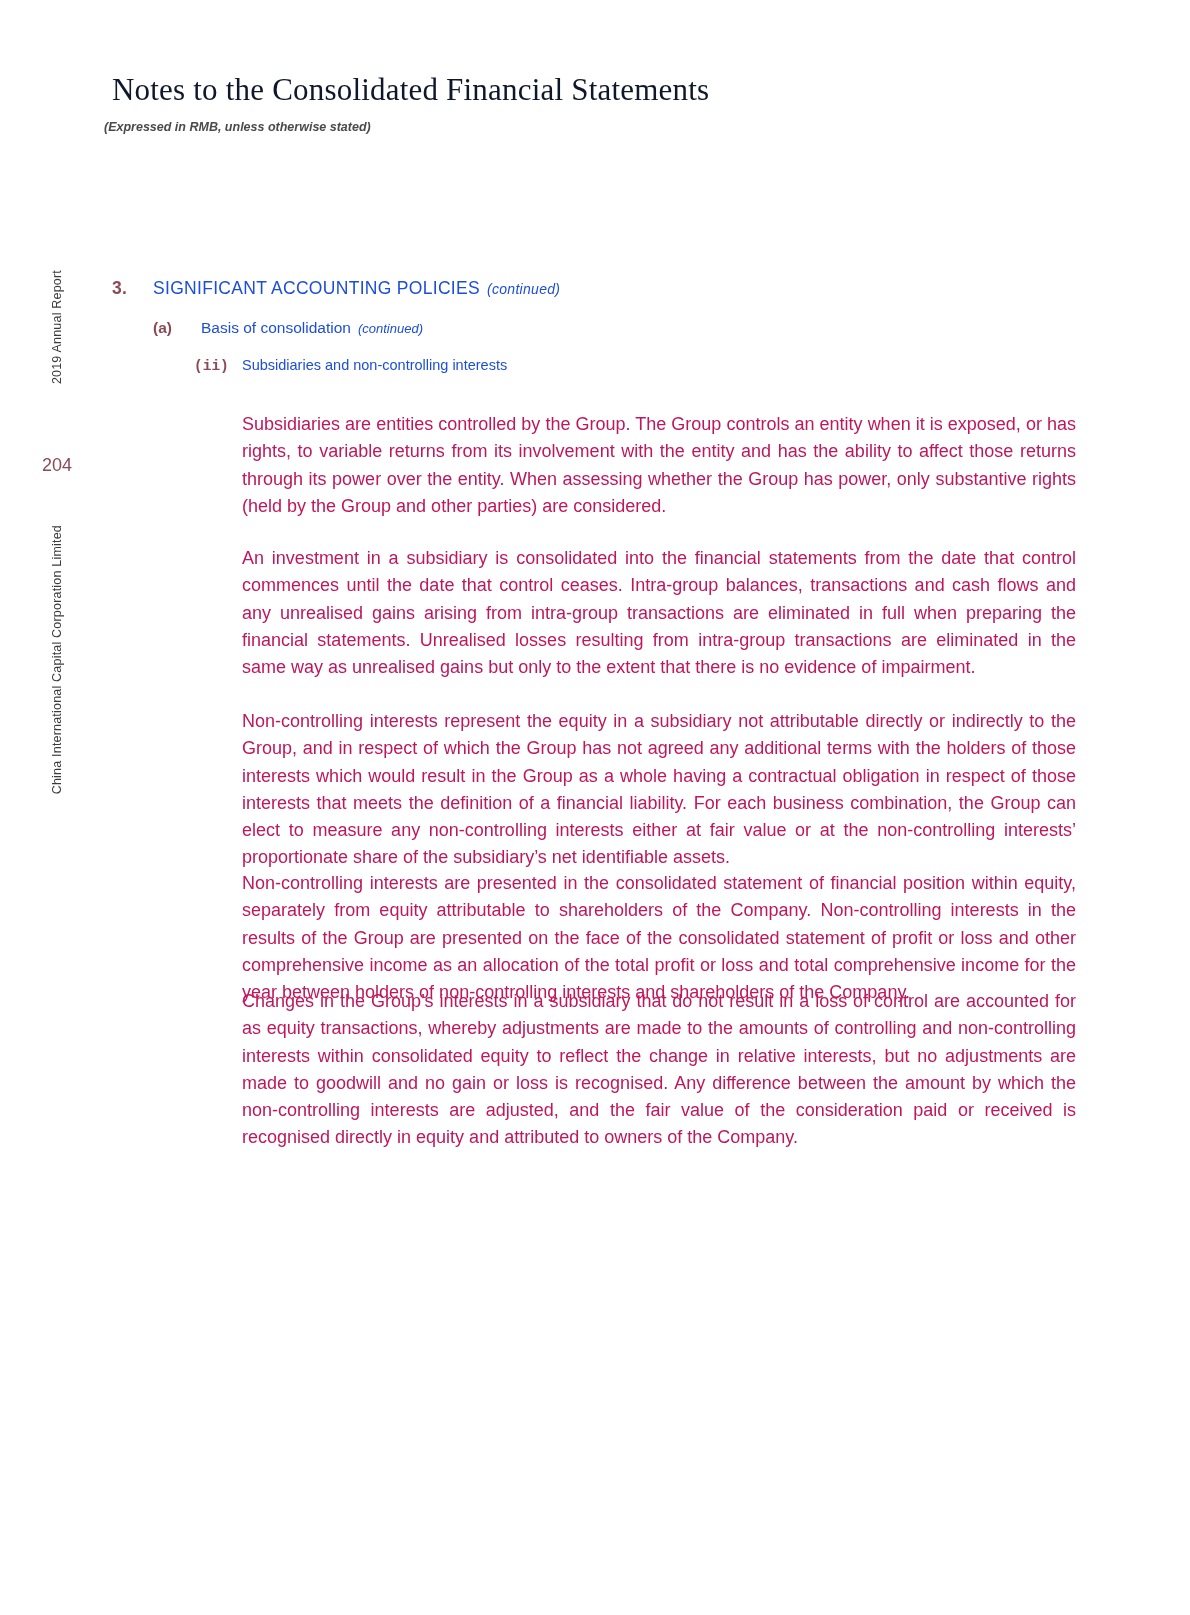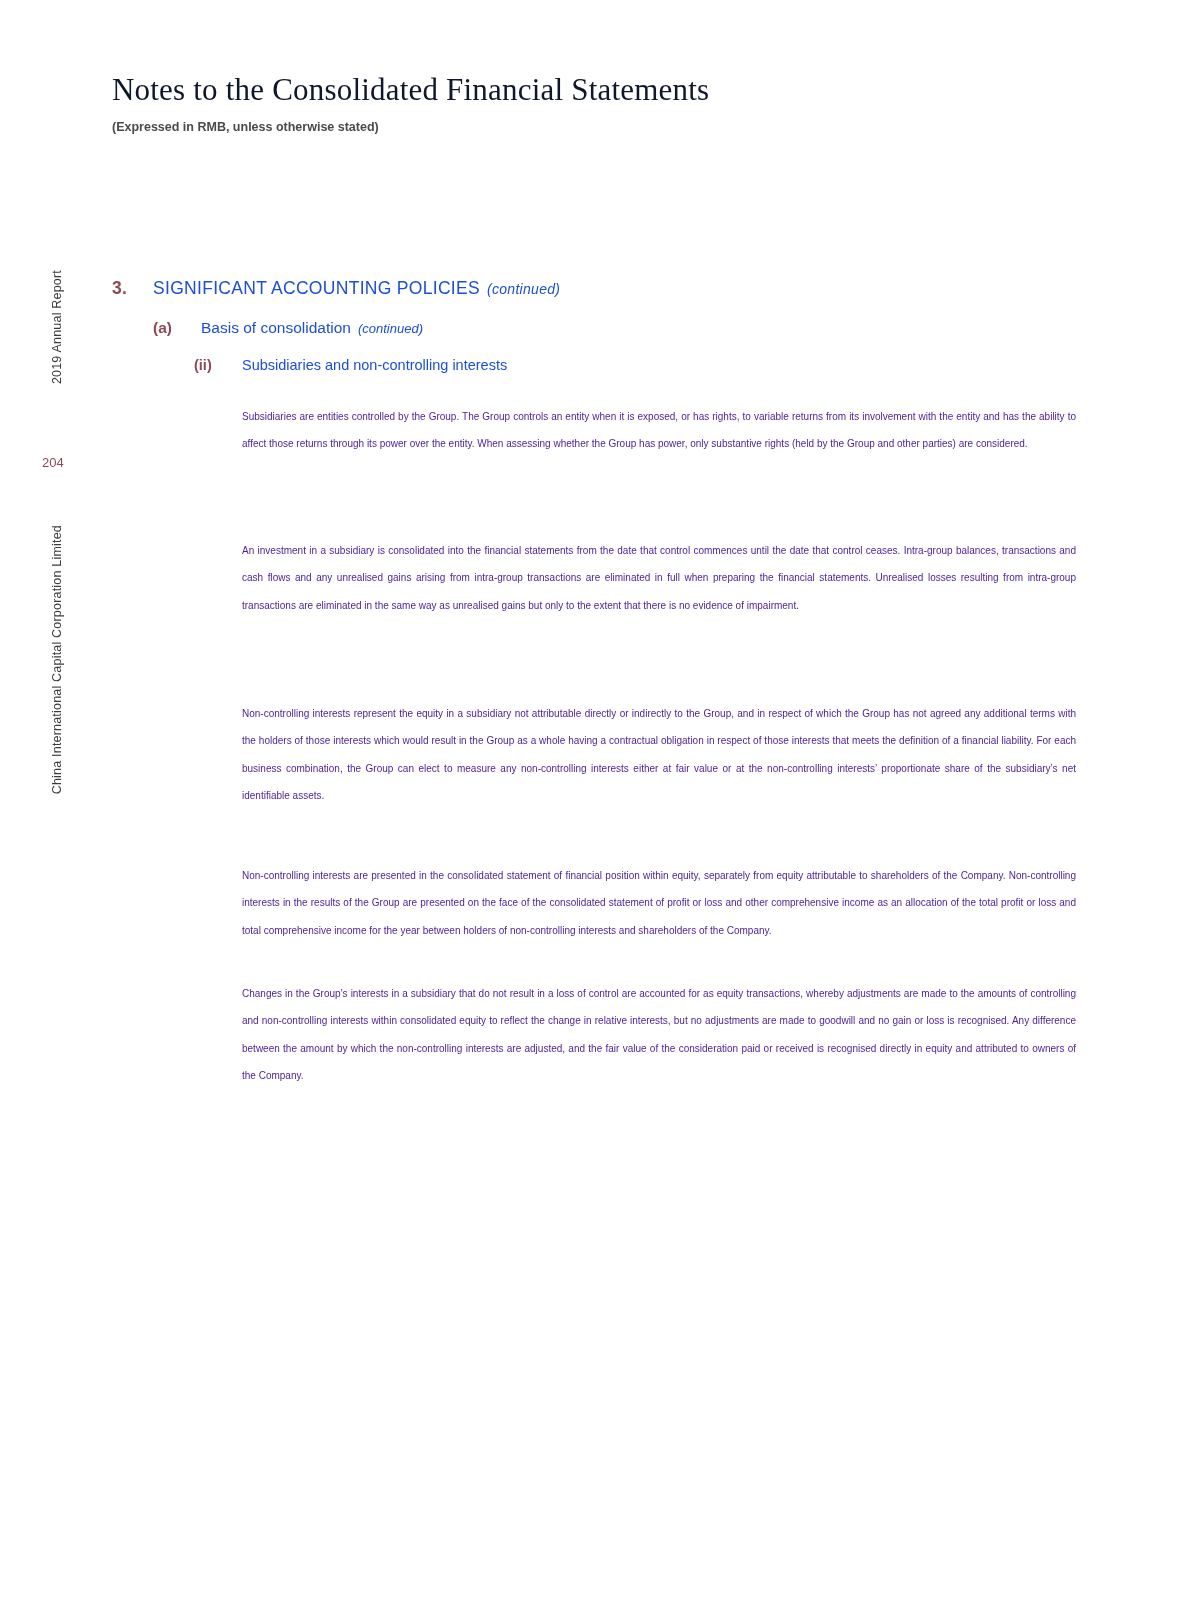--- a/index.html
+++ b/index.html
@@ -22,23 +22,24 @@
     left: 112px;
     top: 72px;
     font-family: "Liberation Serif", serif;
     font-size: 31px;
     color: #0f172a;
     letter-spacing: 0.2px;
     white-space: nowrap;
   }
   .page-subtitle {
     position: absolute;
-    left: 112px;
+    left: 104px;
     top: 120px;
     font-size: 12.5px;
+    font-style: italic;
     font-weight: bold;
     color: #4a4a4a;
     white-space: nowrap;
   }
 
   
   .side-text {
     position: absolute;
     writing-mode: vertical-rl;
     transform: rotate(180deg);
@@ -52,21 +53,21 @@
     top: 270px;
   }
   .side-bottom {
     left: 50px;
     top: 525px;
   }
   .page-number {
     position: absolute;
     left: 42px;
     top: 455px;
-    font-size: 13px;
+    font-size: 18px;
     color: #8a4b56;
   }
 
   
   .content {
     position: absolute;
     left: 0;
     top: 0;
     width: 1190px;
   }
@@ -109,29 +110,29 @@
   }
   .lvl2 .h-num { width: 48px; display: inline-block; }
   .lvl2 .h-cont { font-size: 13px; }
 
   
   .lvl3 {
     left: 194px;
     top: 357px;
     font-size: 14.5px;
   }
-  .lvl3 .h-num { width: 48px; display: inline-block; }
+  .lvl3 .h-num { width: 48px; display: inline-block; font-family: Liberation Mono, monospace; }
 
   .body-block {
     position: absolute;
     left: 242px;
     width: 834px;
-    font-size: 10px;
+    font-size: 18px;
     line-height: 27.3px;
-    color: #4c1d95;
+    color: #be185d;
     text-align: justify;
     text-justify: inter-word;
   }
   .p1 { top: 393px; }
   .p2 { top: 527px; }
   .p3 { top: 690px; }
   .p4 { top: 852px; }
   .p5 { top: 970px; }
 </style>
 </head>

